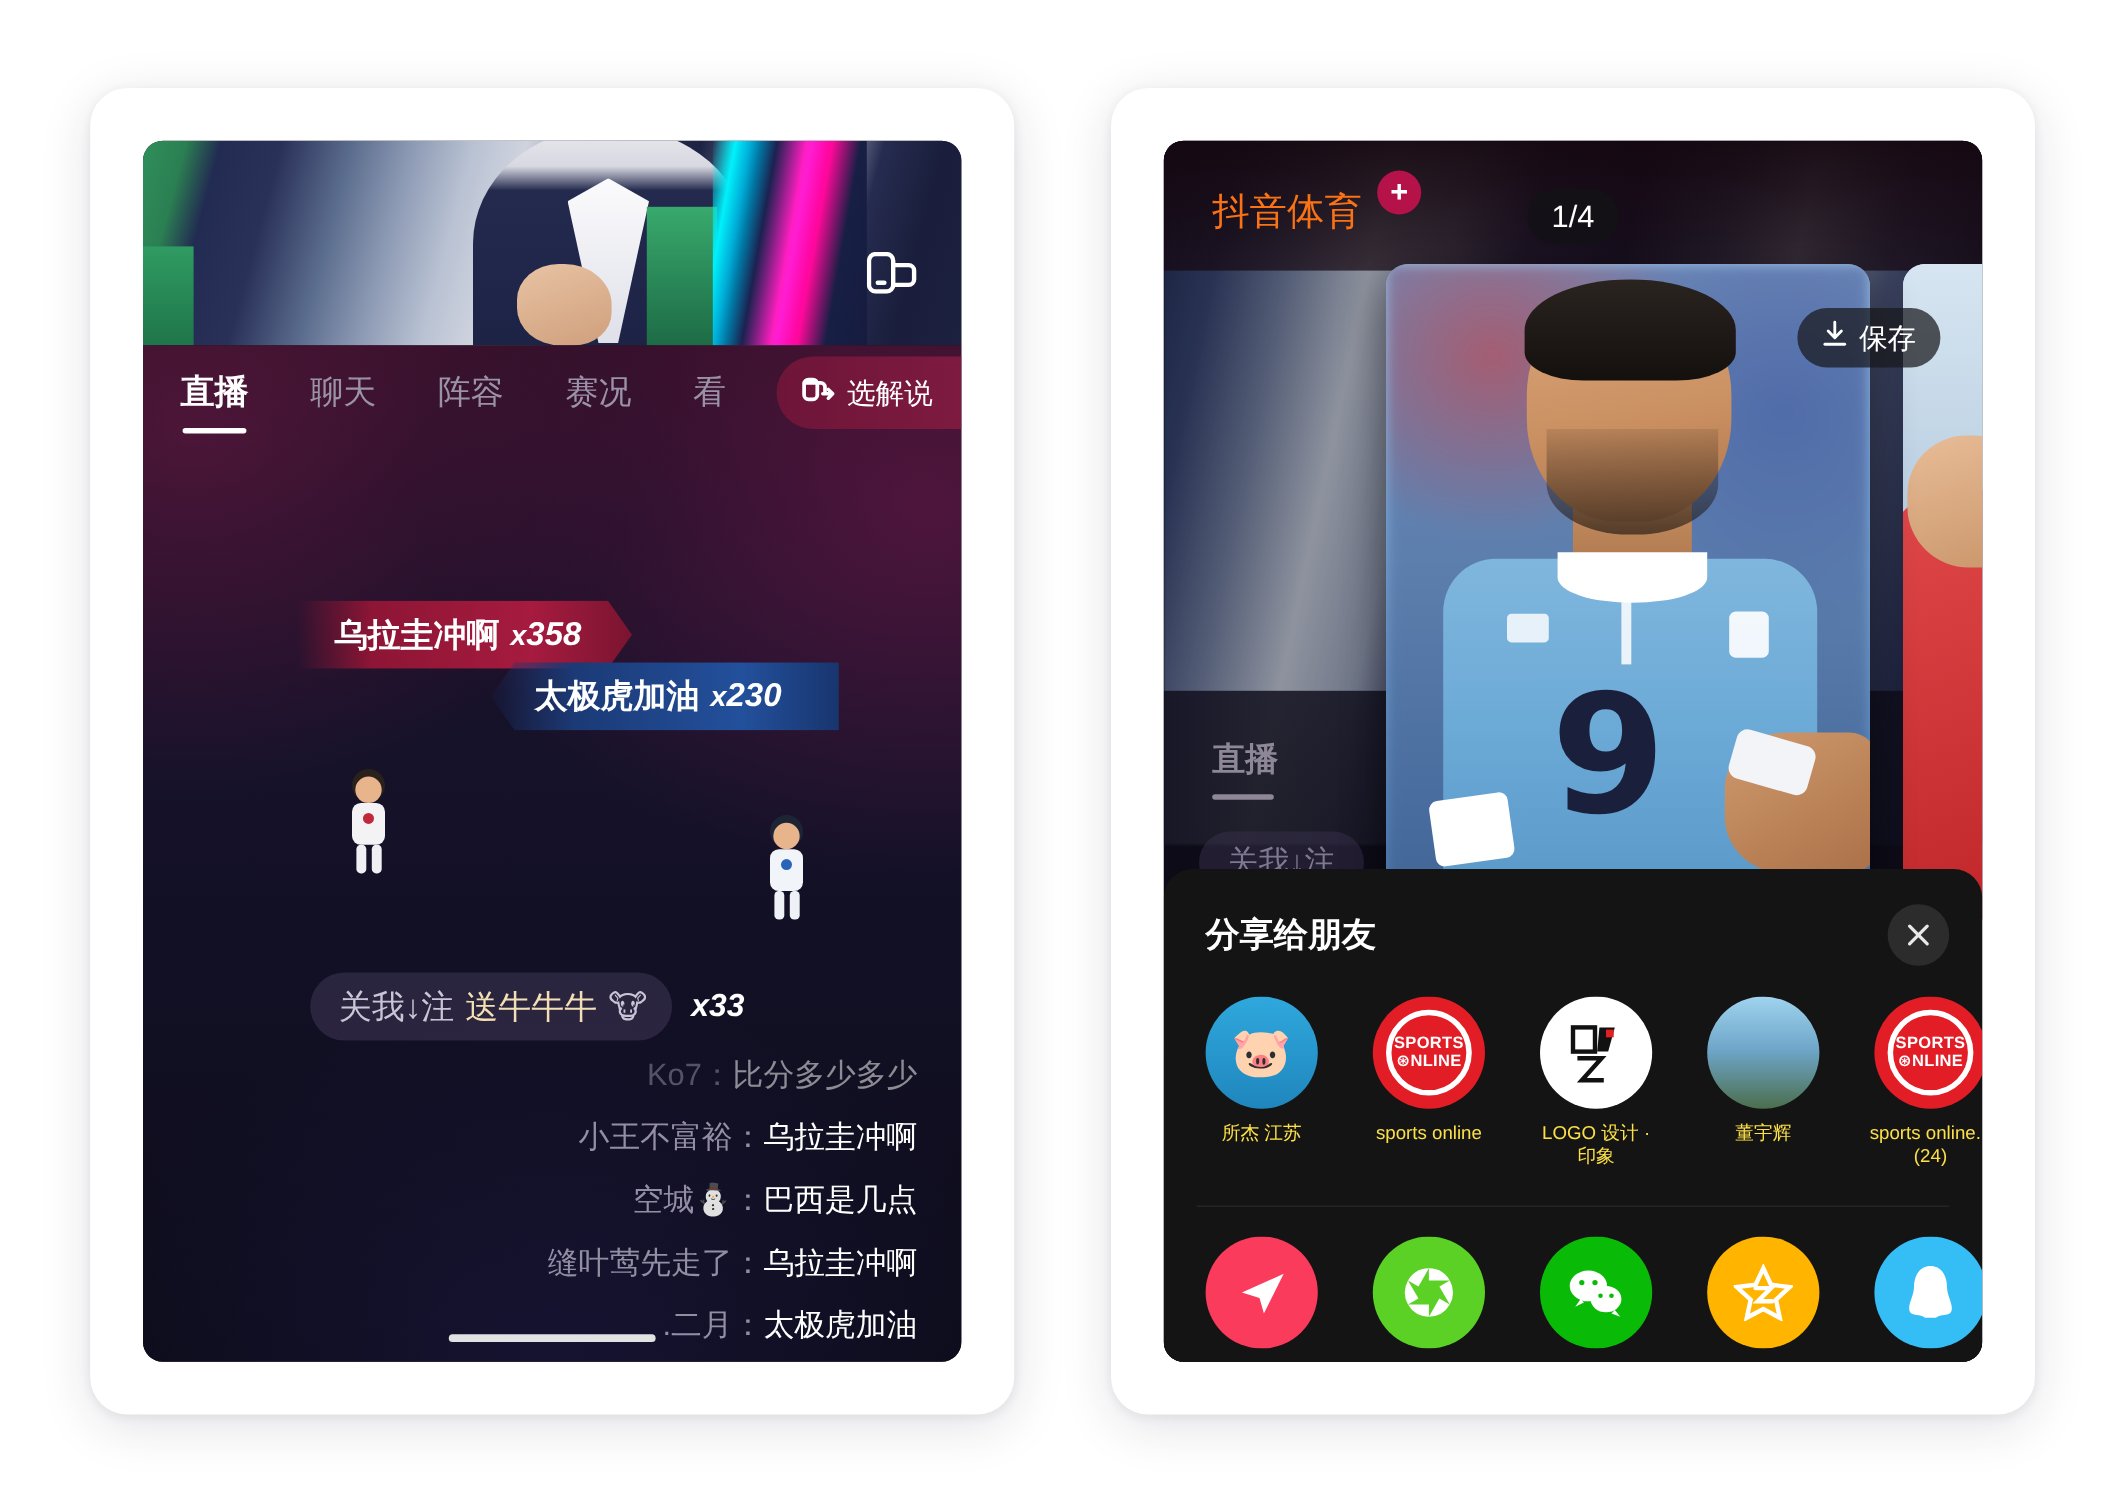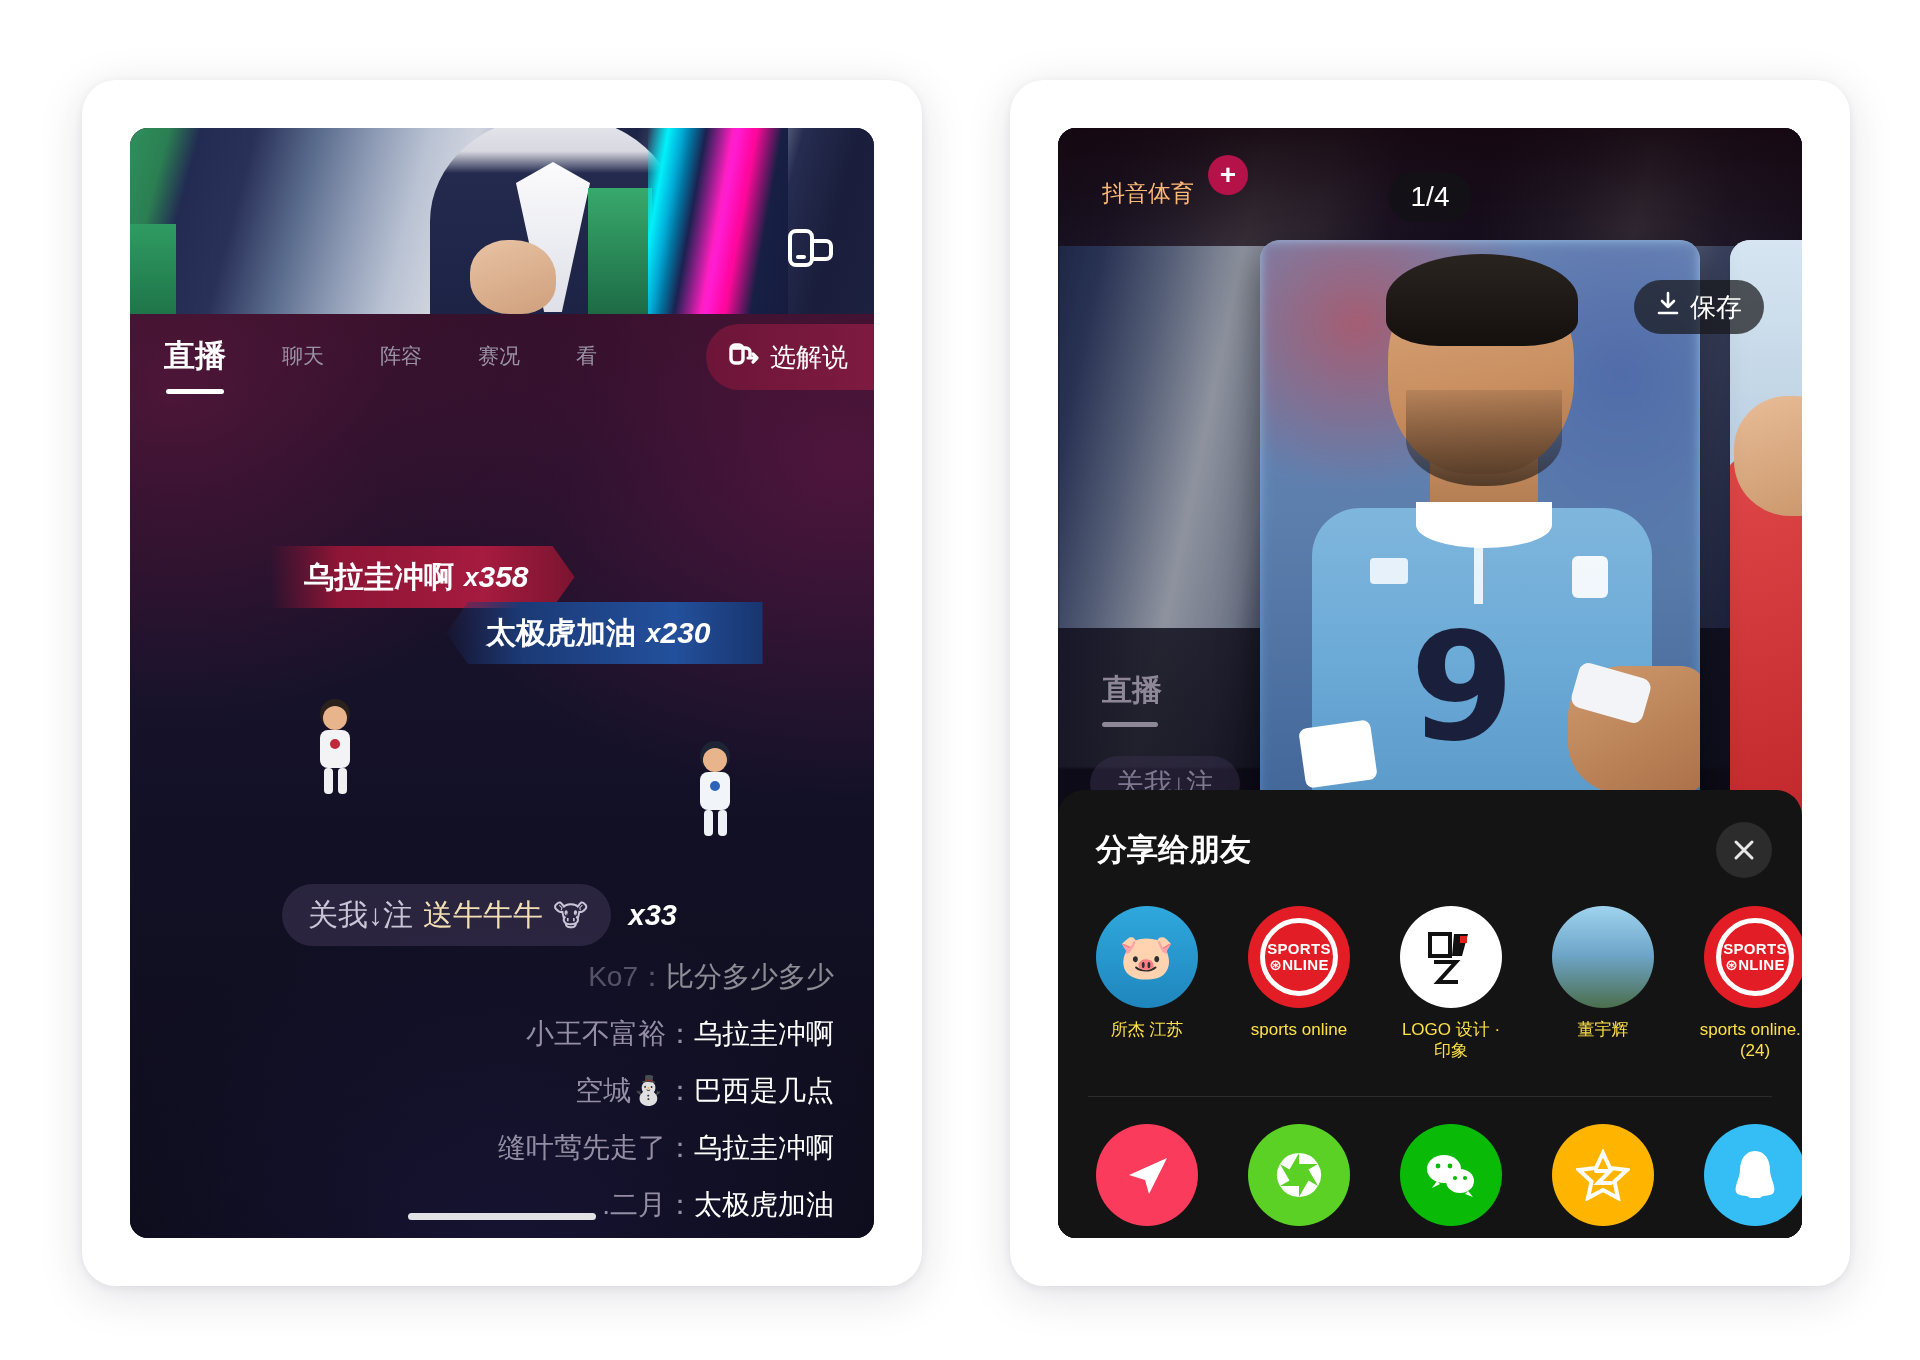--- a/index.html
+++ b/index.html
@@ -82,21 +82,21 @@
       radial-gradient(120% 70% at 96% 16%, rgba(120,26,78,0.55) 0%, rgba(30,12,34,0) 52%),
       radial-gradient(100% 60% at 50% 100%, rgba(30,26,70,0.55) 0%, rgba(12,11,26,0) 60%),
       linear-gradient(180deg, #2b0f26 0%, #1c0f27 16%, #15122a 40%, #110f22 70%, #0c0b18 100%);
   }
 
   
   .tabbar {
     position: absolute; left: 0; top: 0; right: 0; height: 84px;
     display: flex; align-items: center; padding-left: 34px; gap: 56px;
   }
-  .tab { font-size: 21px; color: #9a93a8; white-space: nowrap; }
+  .tab { font-size: 30px; color: #9a93a8; white-space: nowrap; }
   .tab.active { color: #fff; font-weight: bold; font-size: 31px; position: relative; }
   .tab.active::after {
     content:""; position: absolute; left: 2px; right: 2px; bottom: -17px;
     height: 5px; border-radius: 3px; background: #fff;
   }
   .commentary-btn {
     position: absolute; right: 0; top: 10px;
     height: 66px; padding: 0 26px 0 22px;
     display: flex; align-items: center; gap: 8px;
     background: linear-gradient(90deg,#6d1538,#7e1a40);
@@ -166,21 +166,21 @@
   .r-dark-top {
     position: absolute; left: 0; top: 0; right: 0; height: 118px;
     background: linear-gradient(180deg, rgba(20,6,14,0.94), rgba(22,8,18,0.72));
   }
   .r-account {
     position: absolute; left: 30px; top: 20px; height: 54px;
     display: flex; align-items: center; gap: 14px;
     padding: 0 10px 0 14px;
     border-radius: 27px;
   }
-  .r-account-name { color: #fdba74; font-size: 23px; white-space: nowrap; margin-top: 36px; }
+  .r-account-name { color: #f97316; font-size: 34px; white-space: nowrap; margin-top: 36px; }
   .plus-btn {
     width: 40px; height: 40px; border-radius: 50%;
     background: #b5124a; display: flex; align-items: center; justify-content: center;
     color: #fff; font-size: 28px; line-height: 1; font-weight: bold;
   }
   .page-ind {
     position: absolute; left: 50%; transform: translateX(-50%); top: 44px;
     height: 50px; padding: 0 22px; border-radius: 25px;
     background: rgba(18,18,22,0.82);
     display: flex; align-items: center; justify-content: center;

